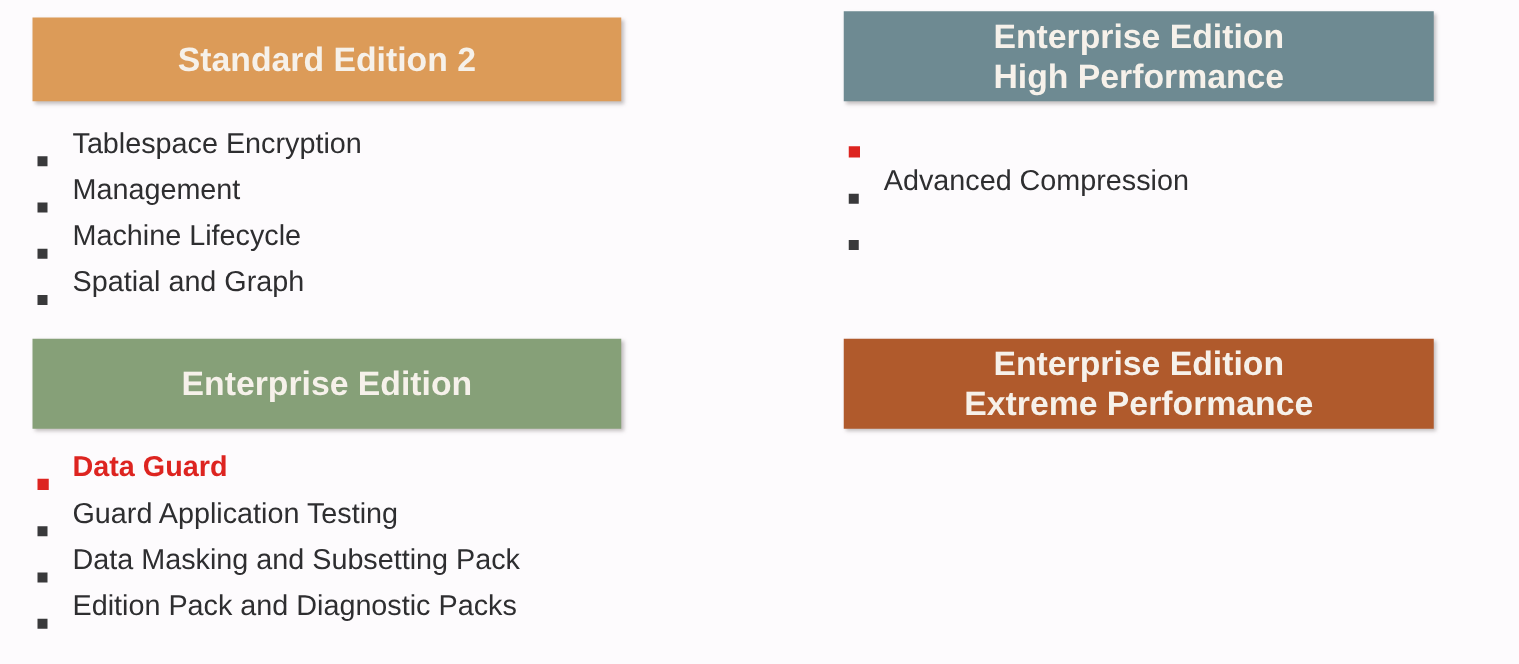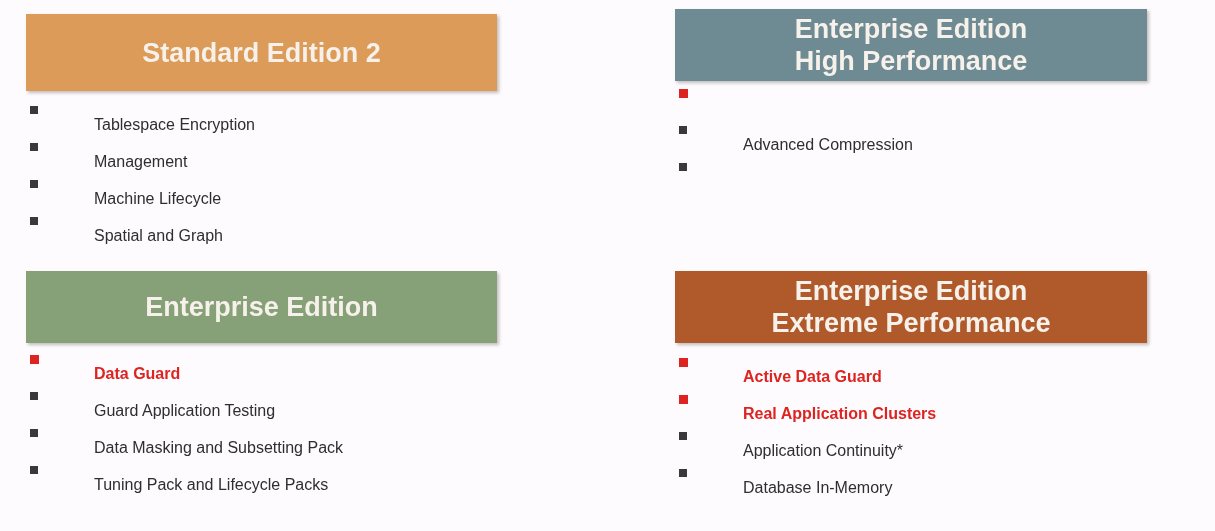--- a/index.html
+++ b/index.html
@@ -19,36 +19,35 @@
   .panel-header {
     display: flex; flex-direction: column;
     justify-content: center; align-items: center;
     color: #f6f1ea;
     font-weight: bold;
     font-size: 27px;
     line-height: 32px;
     text-align: center;
     box-shadow: 2px 2px 3px rgba(125,115,115,0.45);
   }
-  #panel-0 .panel-header { height: 77px; }
+  #panel-0 .panel-header { height: 67px; }
   #panel-1 .panel-header, #panel-2 .panel-header, #panel-3 .panel-header { height: 72px; }
 
   ul.feature-list { list-style: none; margin: 0; padding: 0; }
   #panel-0 ul.feature-list { margin-top: 15px; }
   #panel-1 ul.feature-list { margin-top: 8px; }
   #panel-2 ul.feature-list { margin-top: 12px; }
   #panel-3 ul.feature-list { margin-top: 15px; }
 
   li.item {
-    display: flex; align-items: flex-start;
+    display: flex; align-items: flex-end;
     height: 37px; line-height: 37px;
-    font-size: 16px;
+    font-size: 23px;
     color: #2e2e30;
     white-space: nowrap;
-    gap: 36px;
   }
   .bullet {
     flex: none;
     width: 8px; height: 8px;
     background: #39393b;
     margin: 0 20px 0 4px;
   }
   li.item.highlight { color: #dd2420; font-weight: bold; }
   li.item.highlight .bullet { background: #dd2420; width: 9px; height: 9px; margin-right: 19px; }
 </style>
@@ -110,41 +109,23 @@
     <li class="item">
       <span class="bullet"></span>
       <span class="label">Guard Application Testing</span>
     </li>
     <li class="item">
       <span class="bullet"></span>
       <span class="label">Data Masking and Subsetting Pack</span>
     </li>
     <li class="item">
       <span class="bullet"></span>
-      <span class="label">Tuning Pack and Lifecycle Packs</span>
+      <span class="label">Edition Pack and Diagnostic Packs</span>
     </li>
   </ul>
 </section>
 
 <section class="panel" id="panel-3">
   <header class="panel-header" style="background-color: rgb(176, 90, 44);">
     <span class="title-line">Enterprise Edition</span>
     <span class="title-line">Extreme Performance</span>
   </header>
-  <ul class="feature-list">
-    <li class="item highlight">
-      <span class="bullet"></span>
-      <span class="label">Active Data Guard</span>
-    </li>
-    <li class="item highlight">
-      <span class="bullet"></span>
-      <span class="label">Real Application Clusters</span>
-    </li>
-    <li class="item">
-      <span class="bullet"></span>
-      <span class="label">Application Continuity*</span>
-    </li>
-    <li class="item">
-      <span class="bullet"></span>
-      <span class="label">Database In-Memory</span>
-    </li>
-  </ul>
 </section>
 
 </body></html>

